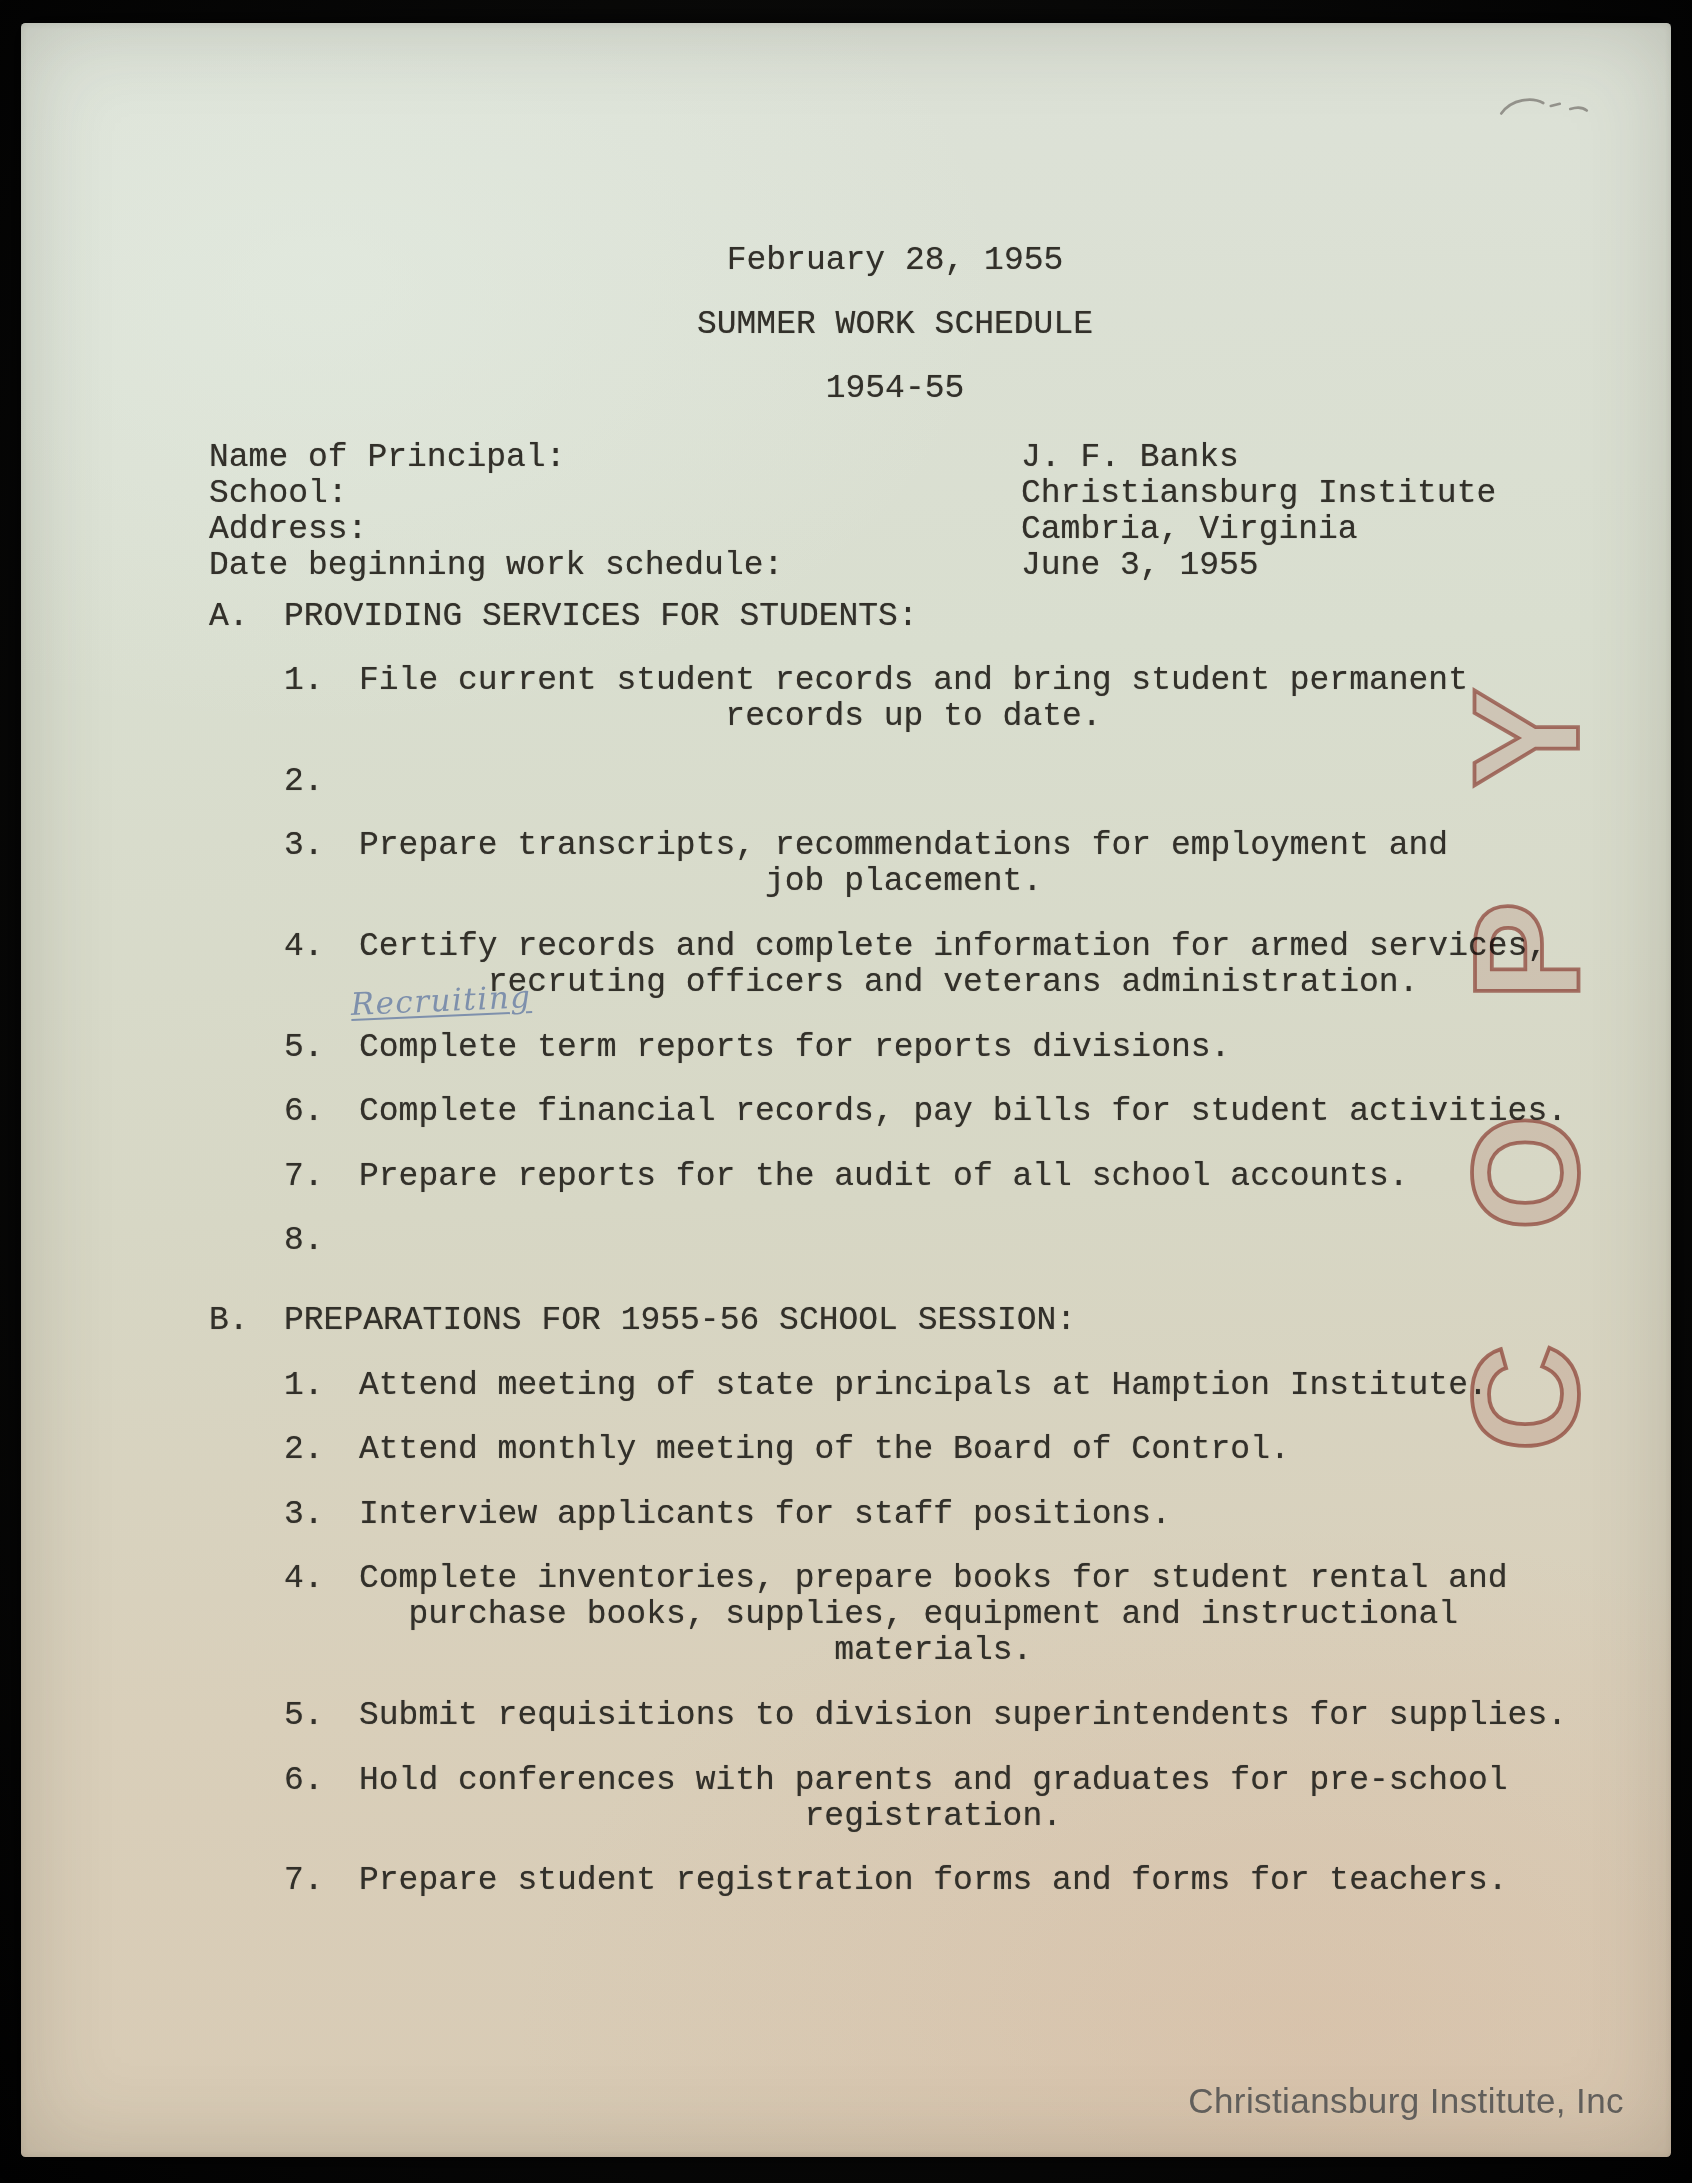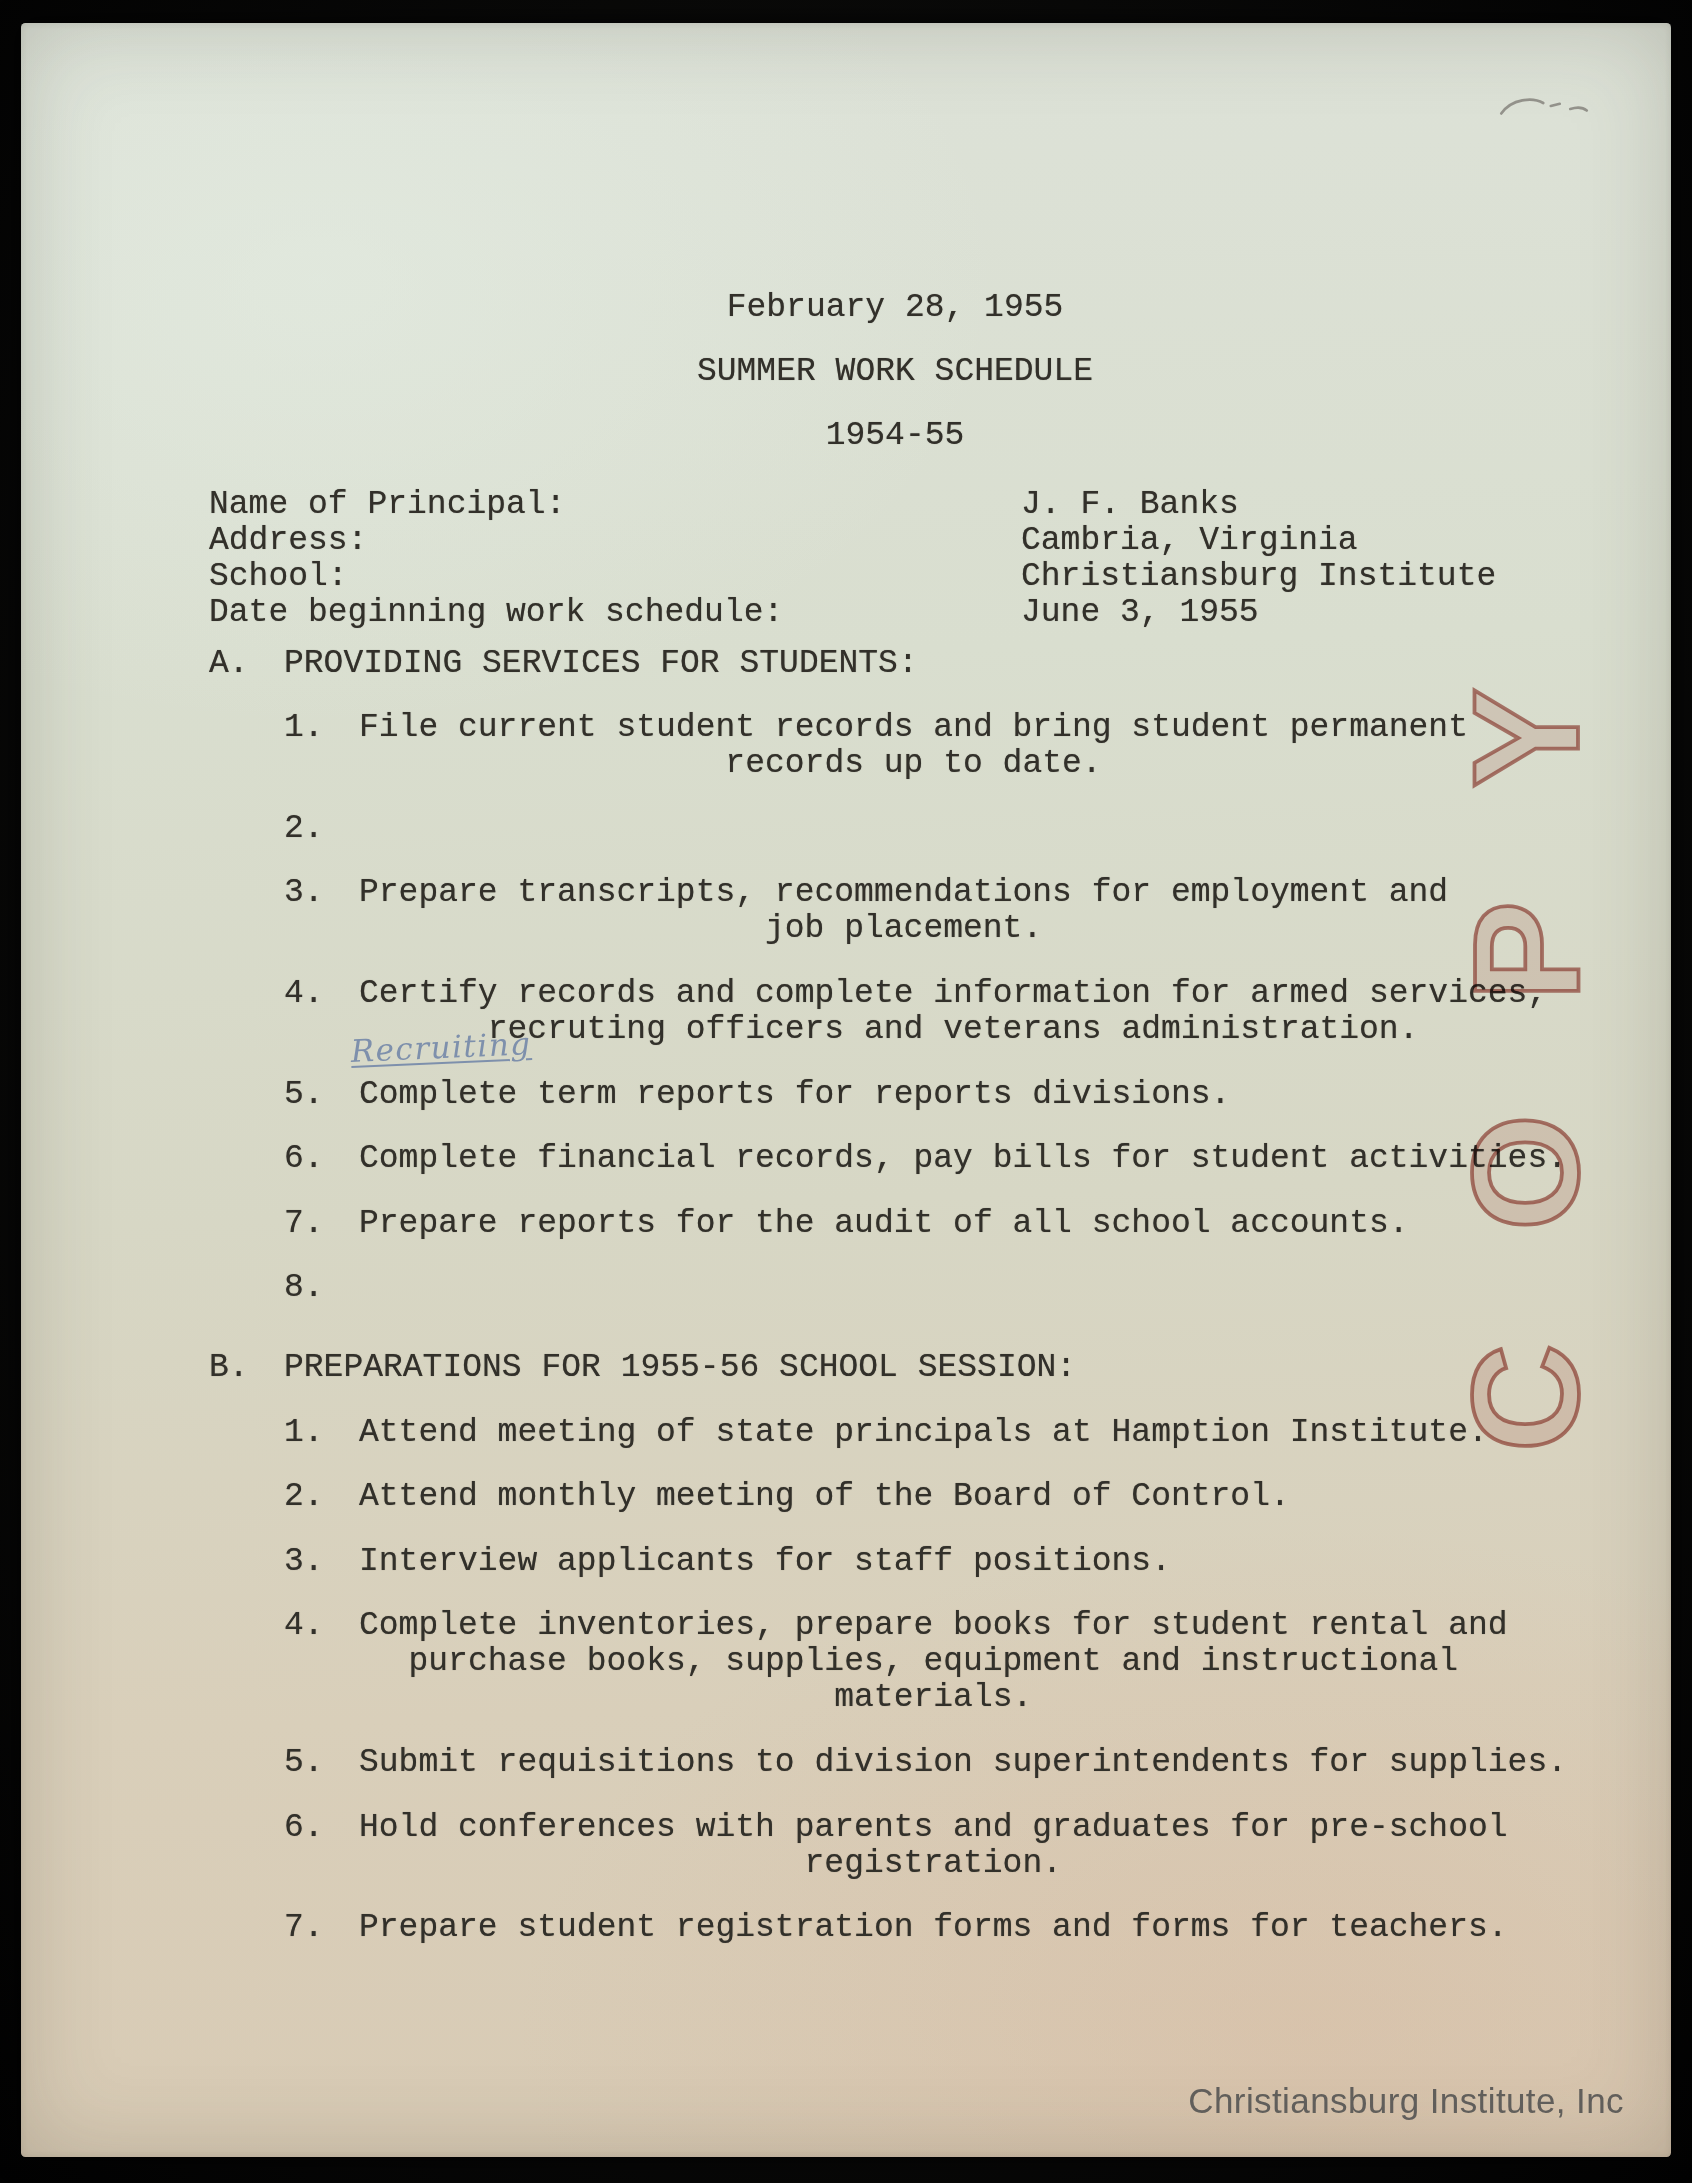--- a/index.html
+++ b/index.html
@@ -21,21 +21,21 @@
   .paper::after {
     content: ""; position: absolute; inset: 0; border-radius: 4.5px;
     box-shadow: inset 0 0 90px rgba(70,62,48,0.22), inset 0 0 7.5px rgba(50,48,40,0.12);
     pointer-events: none;
   }
   .content {
     position: absolute; inset: 0; padding: 220px 90px 0 188px;
     font-size: 33px; line-height: 36px; color: #32302a;
     text-shadow: 0 0 0.8px rgba(50,46,40,0.6);
   }
-  .title-block { text-align: center; margin-top: 47px; }
+  .title-block { text-align: center; }
   .title-line { margin-bottom: 28px; }
   .fields { margin-top: 33px; }
   .field-row { display: flex; }
   .field-label { width: 812px; flex: none; }
   section { padding-top: 15px; }
   .sec-heading { display: flex; margin-bottom: 28.6px; }
   .sec-letter { width: 75px; flex: none; }
   .item { display: flex; margin-left: 75px; margin-bottom: 28.6px; position: relative; }
   .num { width: 75px; flex: none; }
   .itext { white-space: pre; text-align: center; }
@@ -80,26 +80,26 @@
       <div class="title-line">SUMMER WORK SCHEDULE</div>
       <div class="title-line">1954-55</div>
     </div>
 
     <div class="fields">
       <div class="field-row">
         <span class="field-label">Name of Principal:</span>
         <span class="field-value">J. F. Banks</span>
       </div>
       <div class="field-row">
+        <span class="field-label">School:</span>
+        <span class="field-value">Christiansburg Institute</span>
+      </div>
+      <div class="field-row">
         <span class="field-label">Address:</span>
         <span class="field-value">Cambria, Virginia</span>
-      </div>
-      <div class="field-row">
-        <span class="field-label">School:</span>
-        <span class="field-value">Christiansburg Institute</span>
       </div>
       <div class="field-row">
         <span class="field-label">Date beginning work schedule:</span>
         <span class="field-value">June 3, 1955</span>
       </div>
     </div>
 
     <section>
       <div class="sec-heading">
         <span class="sec-letter">A.</span>

